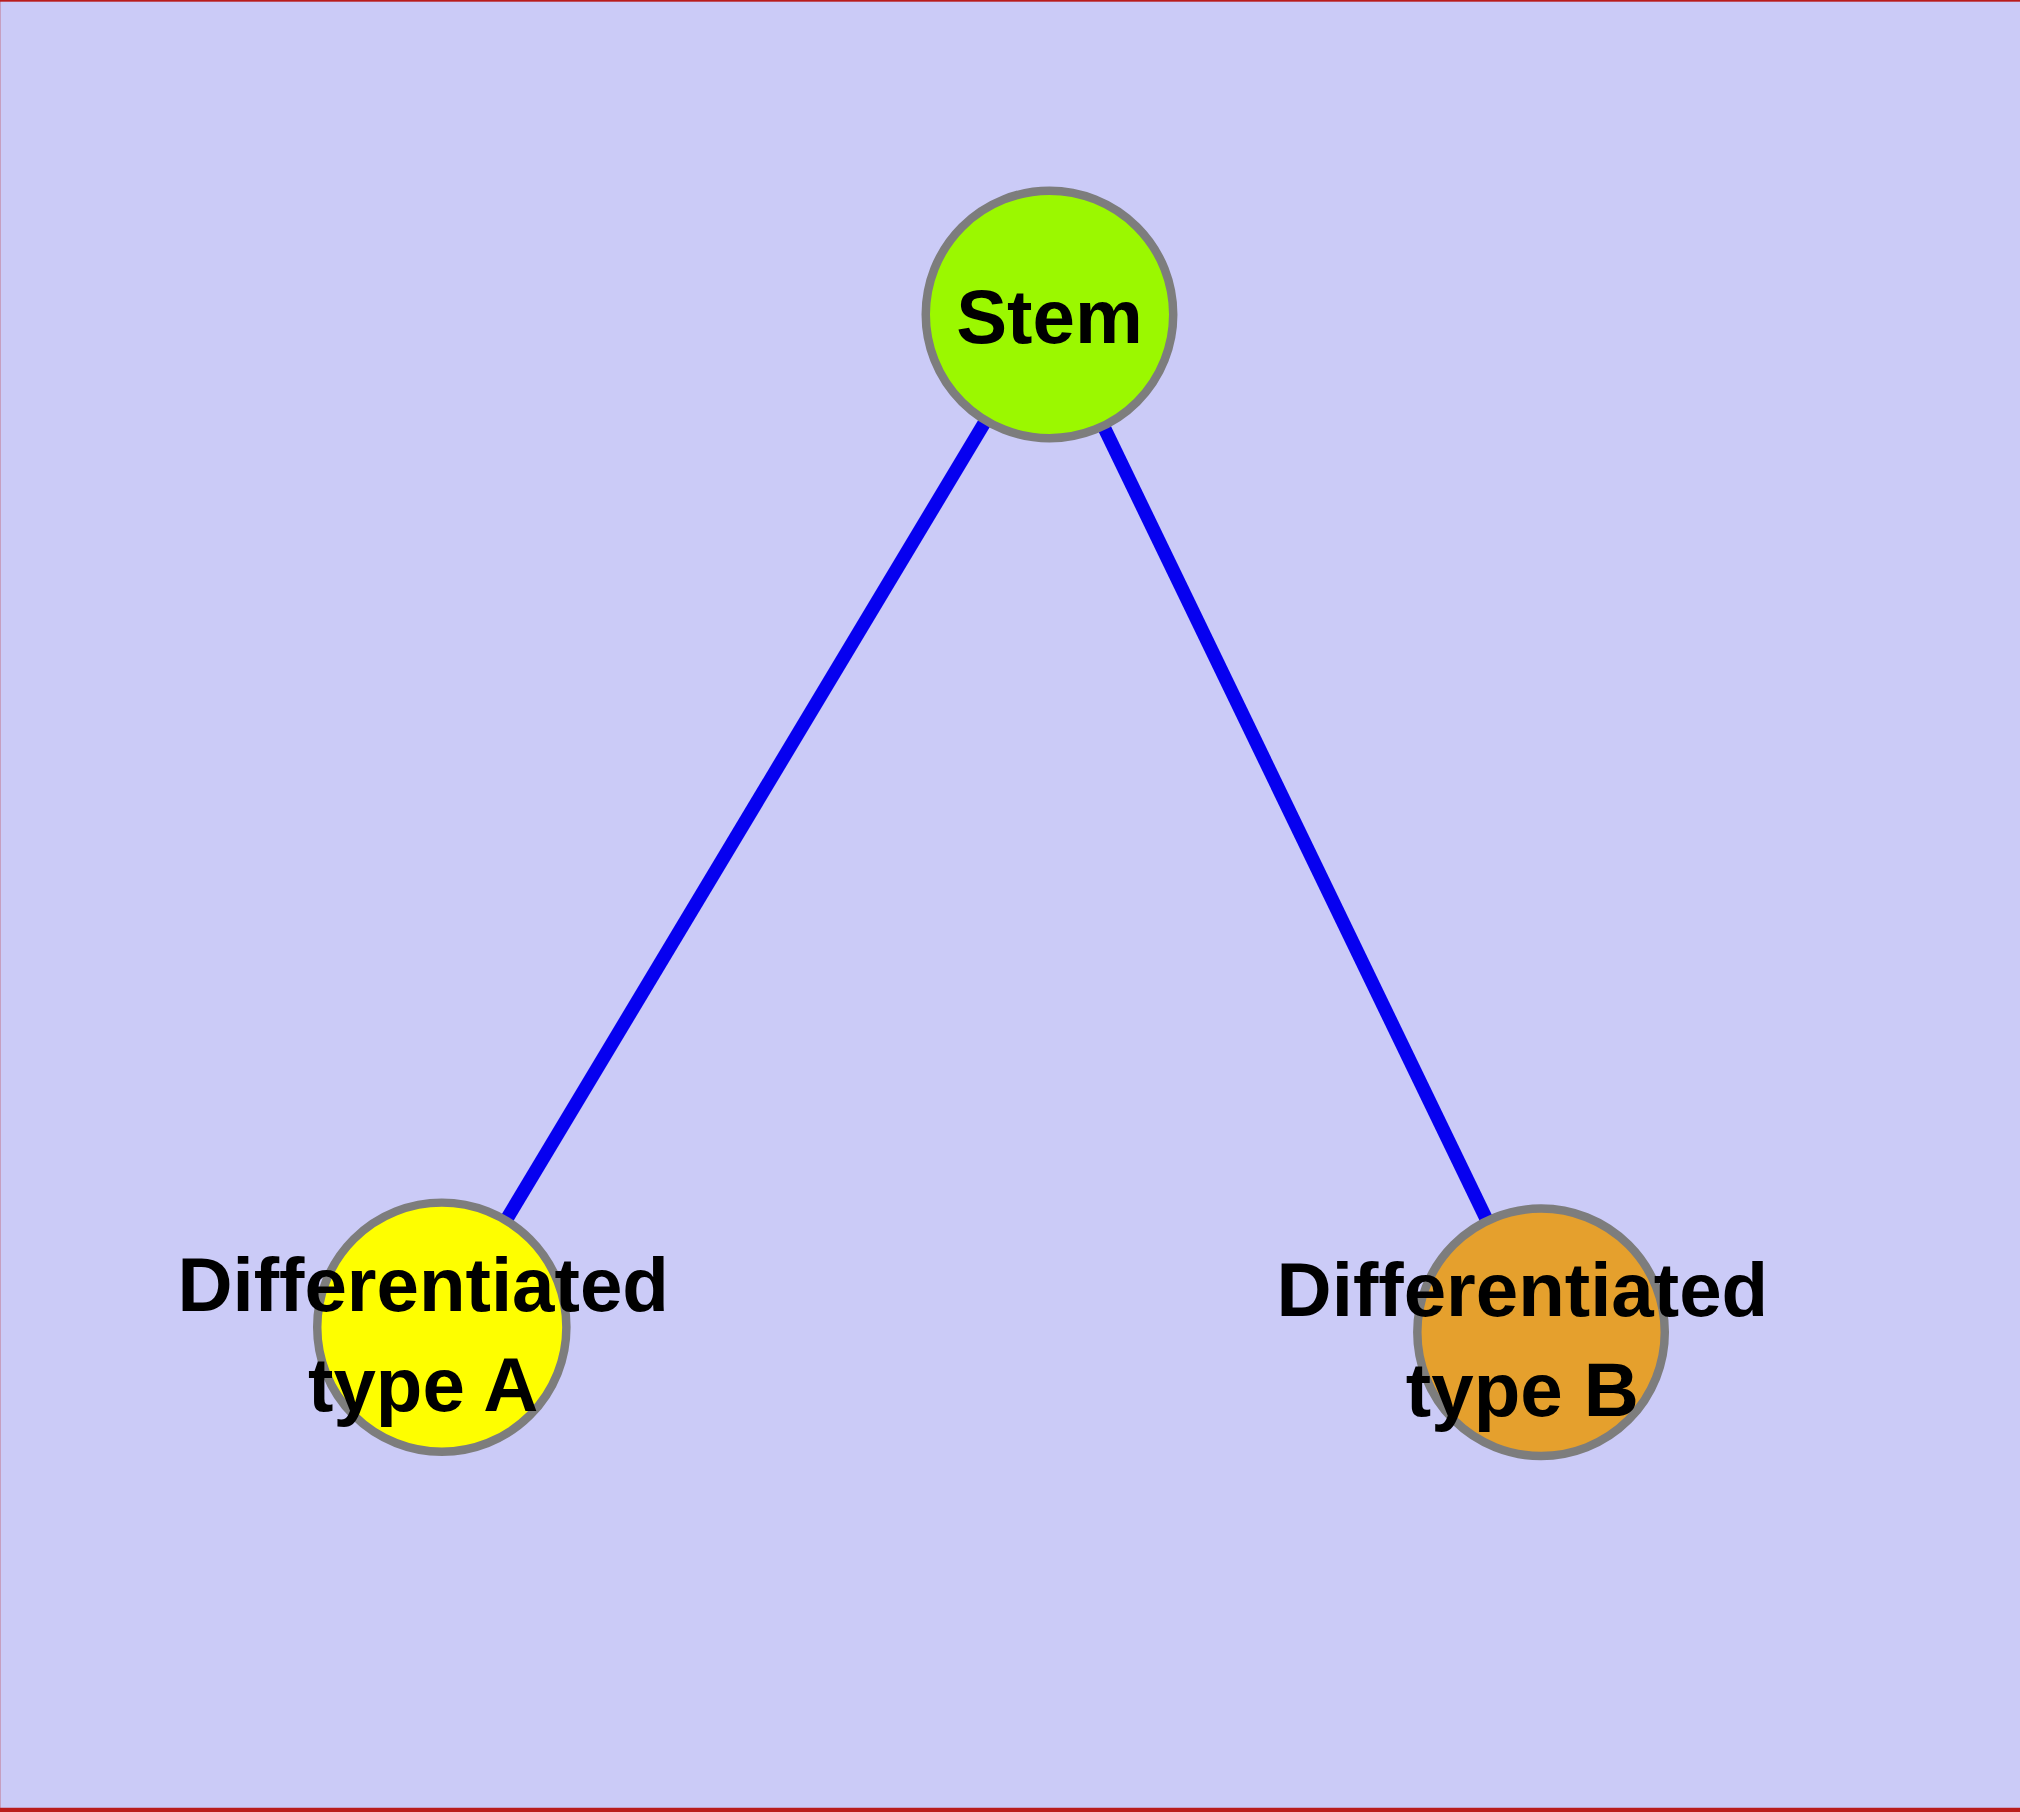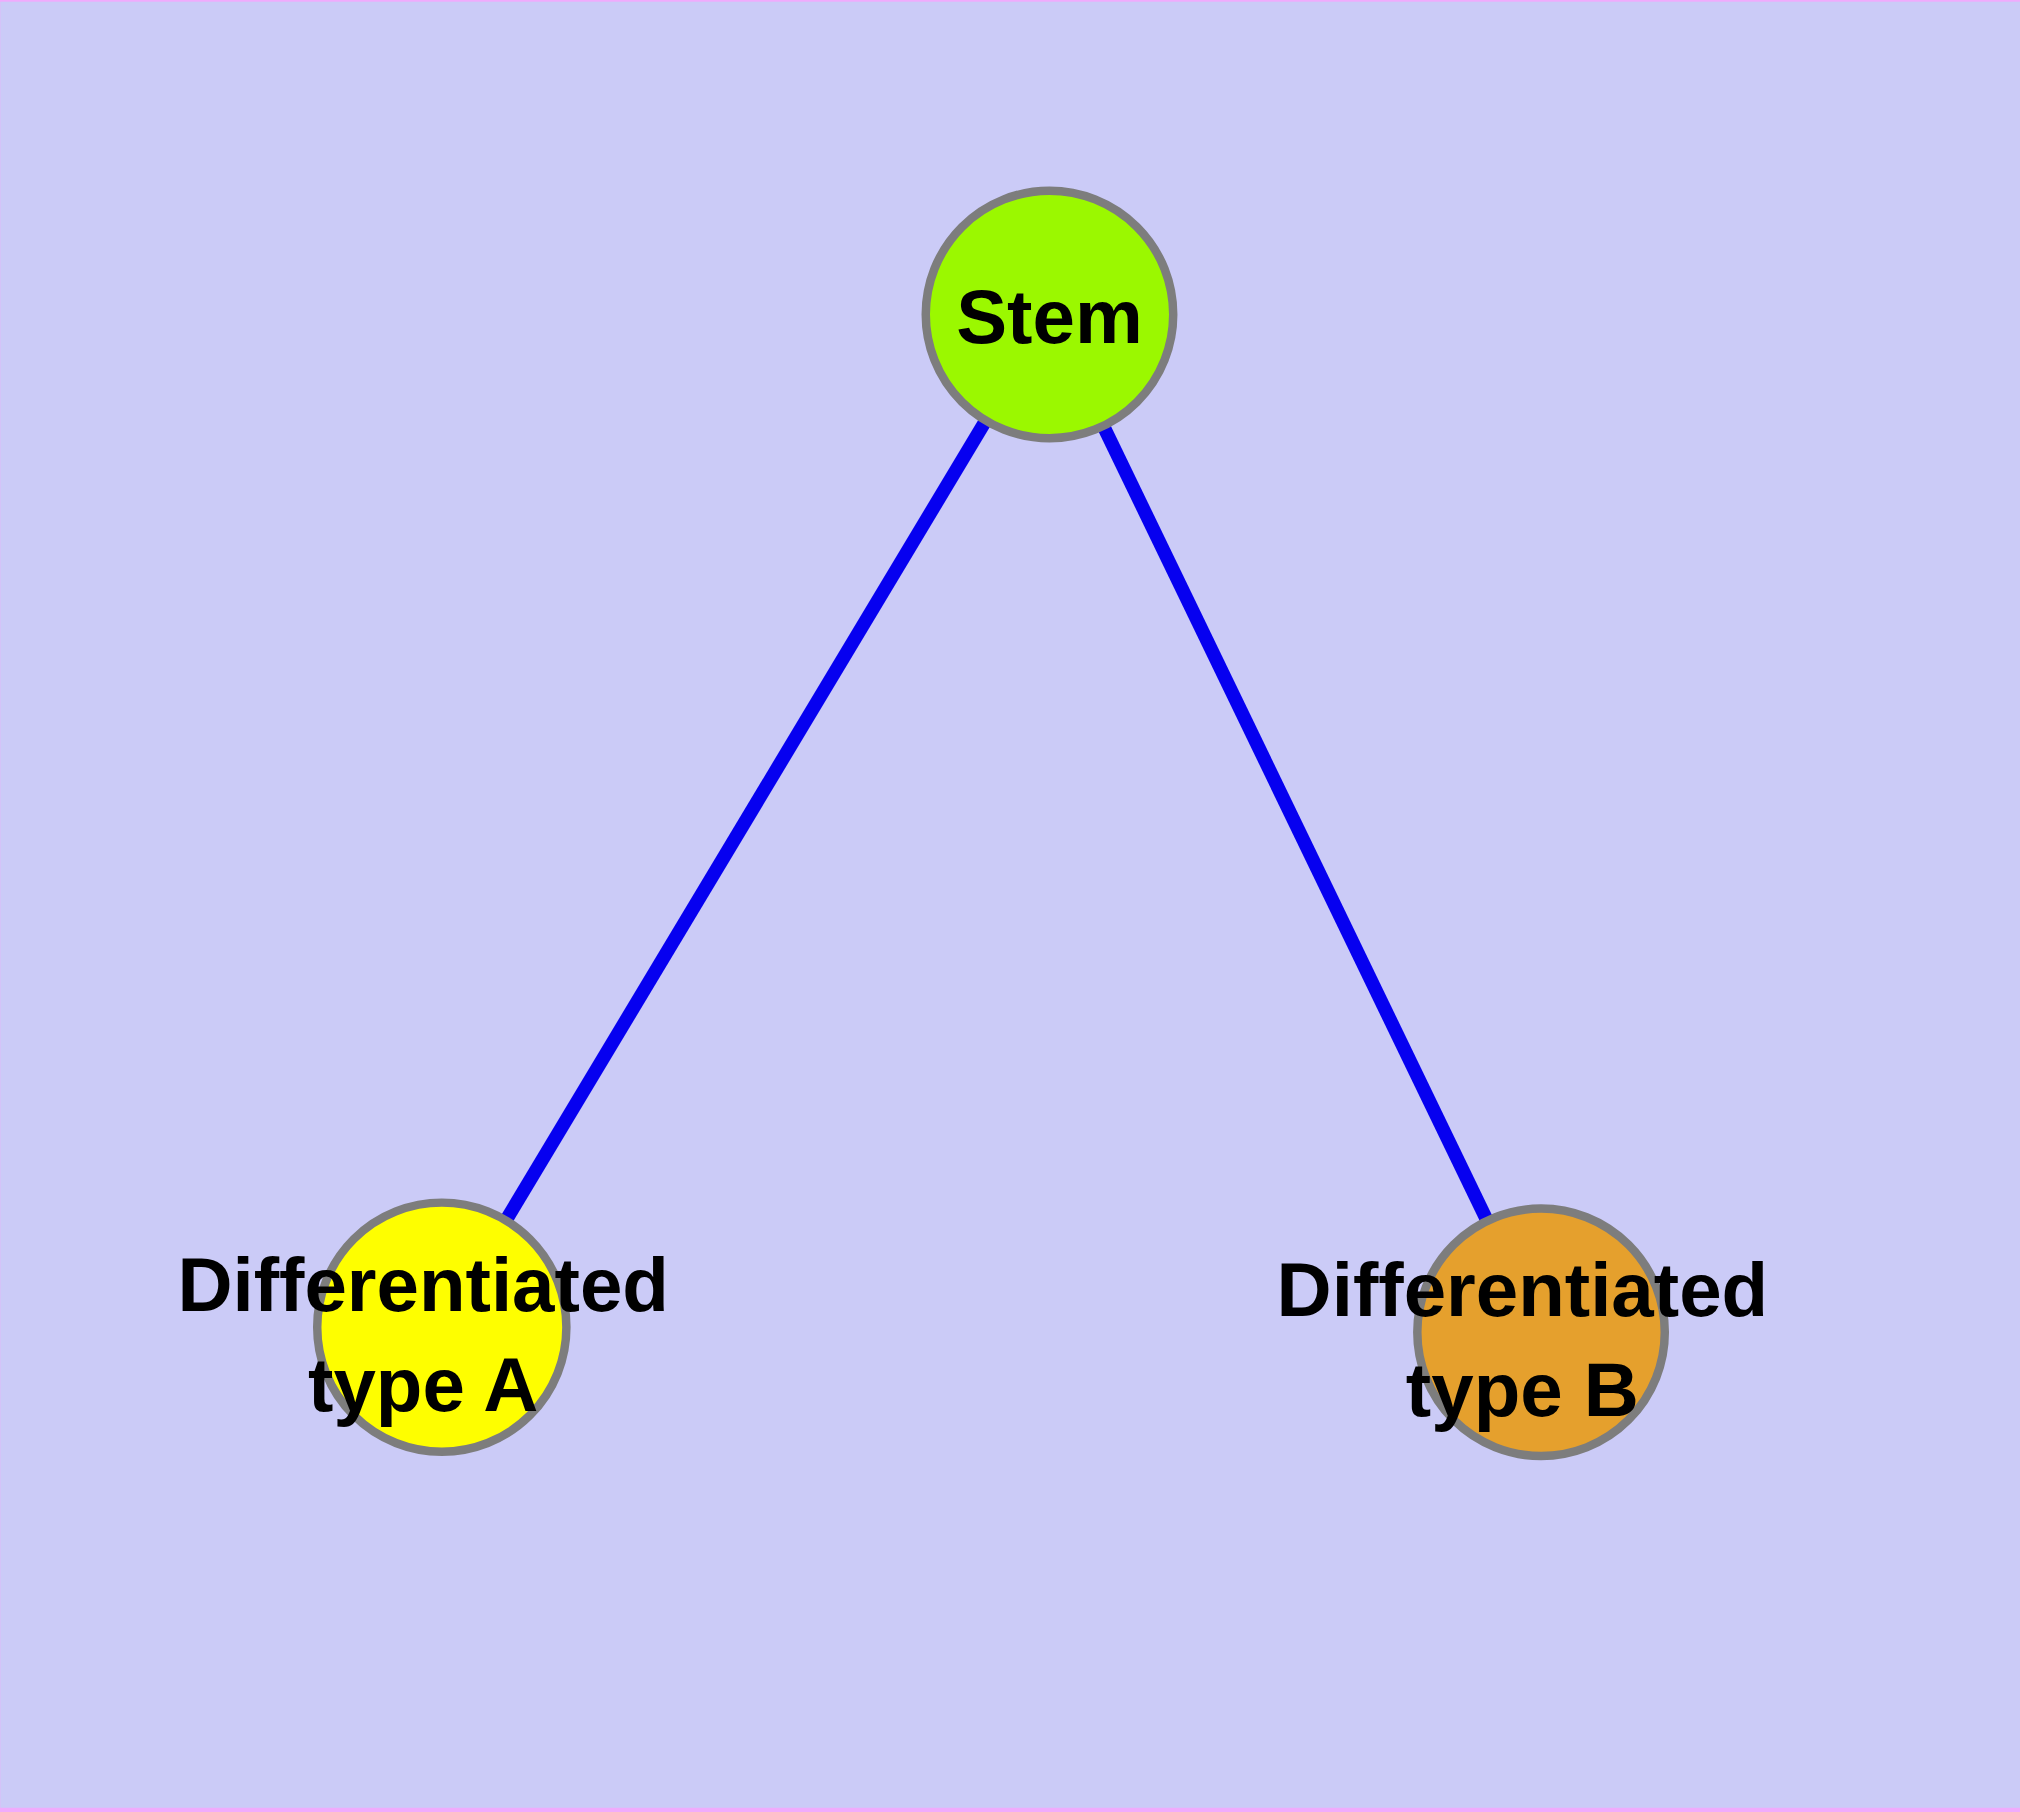--- a/index.html
+++ b/index.html
@@ -7,21 +7,21 @@
     padding: 0;
     background: #ffffff;
     width: 2021px;
     height: 1812px;
     overflow: hidden;
   }
   #stage {
     position: relative;
     width: 2021px;
     height: 1812px;
-    background: #f0abfc;
+    background: #b91c1c;
   }
   svg {
     display: block;
   }
   .node-label {
     font-family: "Liberation Sans", "DejaVu Sans", sans-serif;
     font-weight: bold;
     text-anchor: middle;
   }
 </style>

